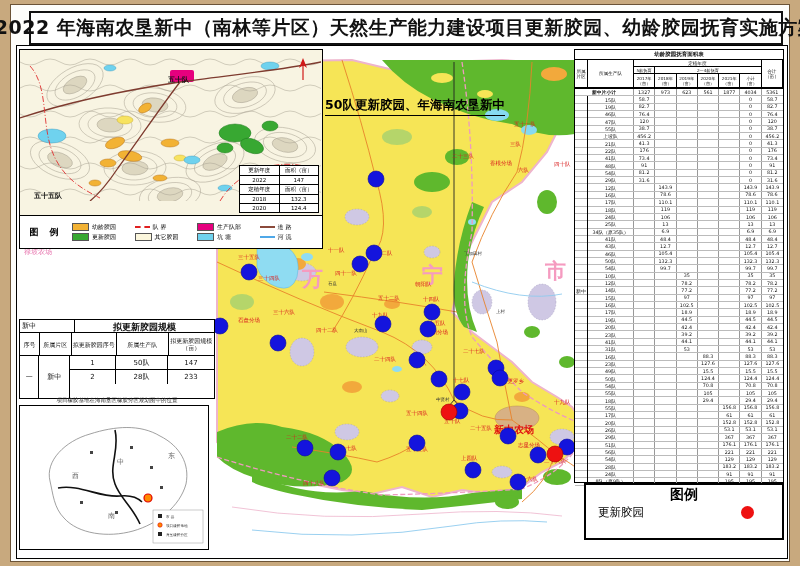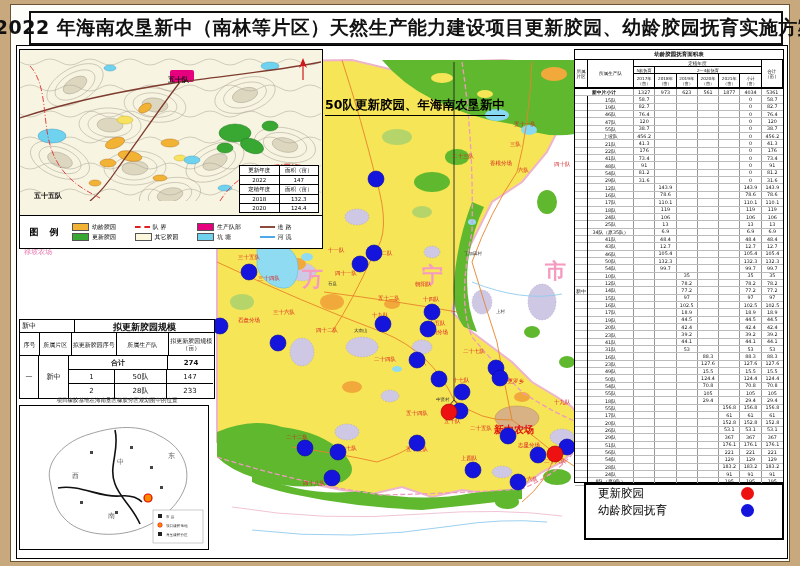--- a/index.html
+++ b/index.html
@@ -406,24 +406,20 @@
         <div class="lt-h" style="width: 20px; box-sizing: border-box;">序号</div>
         <div class="lt-h" style="width: 32px; box-sizing: border-box;">所属片区</div>
         <div class="lt-h" style="width: 46px; box-sizing: border-box;">拟更新胶园序号</div>
         <div class="lt-h" style="width: 52px; box-sizing: border-box;">所属生产队</div>
         <div class="lt-h" style="width: 46px; border-right: none; box-sizing: border-box;">拟更新胶园规模（亩）</div>
       </div>
     <div class="lt-row" style="height:42px;border-bottom:none;">
       <div class="lt-c" style="width:20px;border-bottom:none;">一</div>
       <div class="lt-c" style="width:32px;border-bottom:none;">新中</div>
       <div style="flex:1;display:flex;flex-direction:column;">
-        <div style="display:flex;height:14px;">
-          <div class="lt-c" style="width:98px;font-weight:bold;">合计</div>
-          <div class="lt-c" style="width:46px;border-right:none;font-weight:bold;">274</div>
-        </div>
         <div id="lt-body" style="display:flex;flex-direction:column;">
             <div style="display: flex; height: 14px;">
               <div class="lt-c" style="width: 46px; box-sizing: border-box;">1</div>
               <div class="lt-c" style="width: 52px; box-sizing: border-box;">50队</div>
               <div class="lt-c" style="width: 46px; border-right: none; box-sizing: border-box;">147</div>
             </div>
             <div style="display: flex; height: 14px;">
               <div class="lt-c" style="width: 46px; border-bottom: none; box-sizing: border-box;">2</div>
               <div class="lt-c" style="width: 52px; border-bottom: none; box-sizing: border-box;">28队</div>
               <div class="lt-c" style="width: 46px; border-right: none; border-bottom: none; box-sizing: border-box;">233</div>
@@ -1078,25 +1074,22 @@
           <div class="rt-td" style="width: 21.2857px; flex: 0 0 auto;"></div>
           <div class="rt-td" style="width: 21.2857px; flex: 0 0 auto;"></div>
           <div class="rt-td" style="width: 21.2857px; flex: 0 0 auto;">195</div>
           <div class="rt-td" style="width: 21.2857px; flex: 0 0 auto;">195</div>
           <div class="rt-td" style="width: 21.2857px; flex: 0 0 auto; border-right: none;">195</div>
         </div>
       </div>
   </div>
 
   <div class="biglegend">
+    <div class="bl-title">图例</div>
     <div id="bl-items">
         <div class="bl-row">
           <span class="bl-label">更新胶园</span>
           <span class="bl-dot" style="background: rgb(238, 17, 17);"></span>
         </div>
-        <div class="bl-row">
-          <span class="bl-label">幼龄胶园抚育</span>
-          <span class="bl-dot" style="background: rgb(20, 20, 221);"></span>
-        </div>
       </div>
   </div>
 
 </div>
 
 </body></html>

